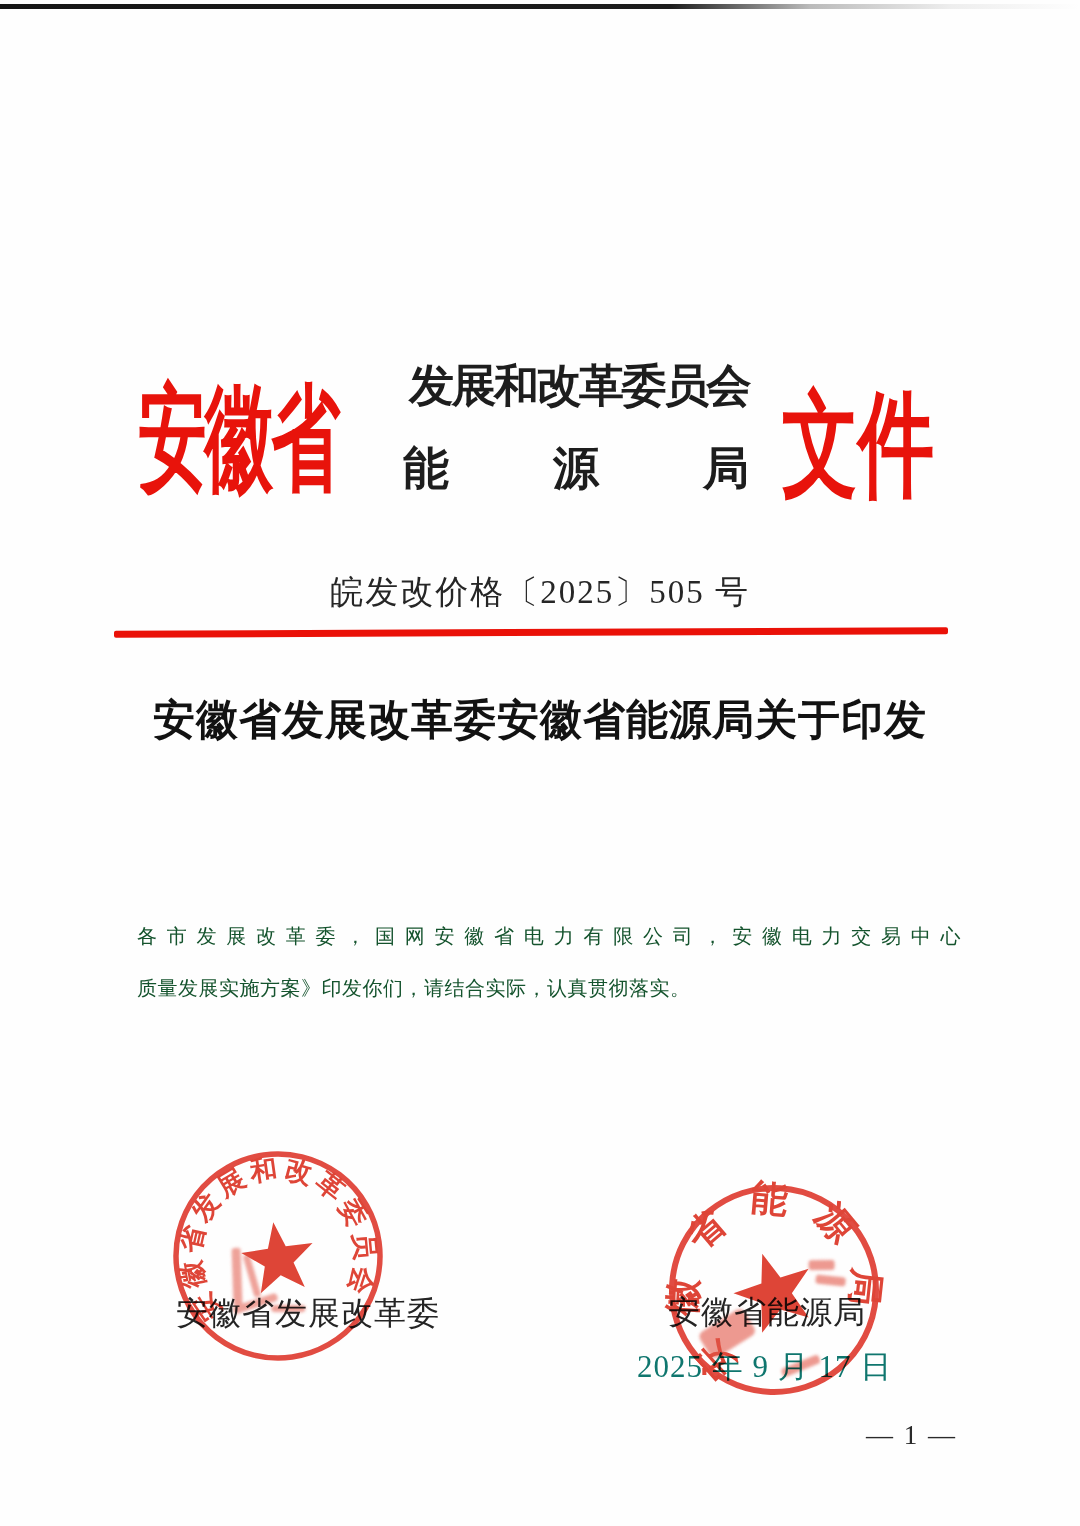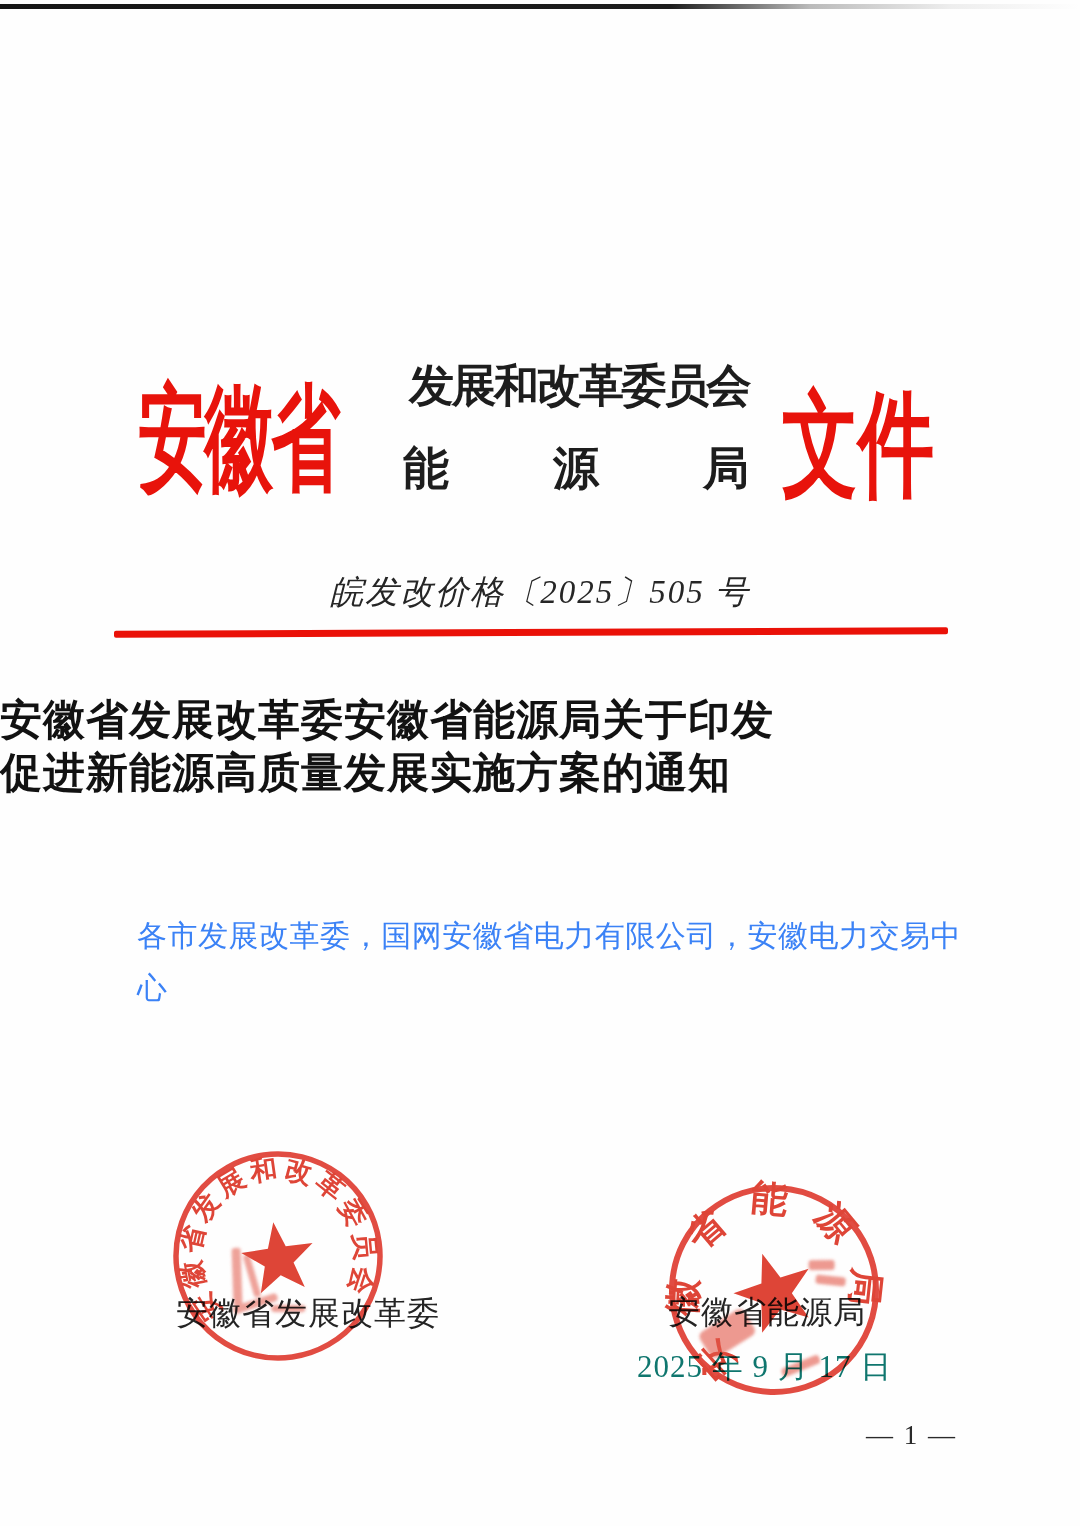--- a/index.html
+++ b/index.html
@@ -24,29 +24,29 @@
     font-family:"Liberation Sans", sans-serif;}
   .hdr-org1{font-size:45px;line-height:46px;font-weight:700;letter-spacing:-2.5px;white-space:nowrap;text-align:right;}
   .hdr-org2{display:flex;justify-content:space-between;font-size:46px;line-height:46px;font-weight:700;margin-top:36px;}
   .hdr-type{
     position:absolute;left:782px;top:388px;
     font-size:115px;line-height:115px;font-weight:700;color:#e8130b;white-space:nowrap;
     transform:scaleX(.66);transform-origin:0 0;
   }
   
   .doc-number{position:absolute;top:570px;left:0;width:100%;text-align:center;
-    font-size:33px;letter-spacing:2px;color:#262626;font-style:italic;}
+    font-size:33px;letter-spacing:2px;color:#262626;}
   .red-rule{position:absolute;left:114px;top:629px;width:834px;height:7px;
     background:#ea1108;transform:rotate(-0.25deg);border-radius:2px;}
   
-  .title{position:absolute;top:694px;left:0;width:100%;text-align:left;
+  .title{position:absolute;top:694px;left:0;width:100%;text-align:center;
     font-weight:700;color:#121212;font-size:42px;line-height:53px;letter-spacing:1px;}
   
   .body-text{position:absolute;left:137px;top:910px;width:824px;
-    font-size:30px;line-height:52px;color:#3b82f6;letter-spacing:.5px;}
+    font-size:20px;line-height:52px;color:#14532d;letter-spacing:.5px;}
   .body-text .just{text-align:justify;text-align-last:justify;}
   .body-text .indent{text-indent:62px;}
   
   .sign-name{position:absolute;font-size:32px;letter-spacing:1px;color:#242424;white-space:nowrap;}
   .sign-left-name{left:176px;top:1292px;}
   .sign-right-name{left:668px;top:1291px;}
   .sign-date{position:absolute;left:637px;top:1346px;font-size:31px;letter-spacing:1px;color:#0f766e;white-space:nowrap;}
   .page-num{position:absolute;left:866px;top:1420px;font-size:27px;letter-spacing:2px;color:#2a2a2a;white-space:nowrap;}
   .seal{position:absolute;width:220px;height:220px;mix-blend-mode:multiply;opacity:.92;}
   .seal-left{left:168px;top:1146px;transform:rotate(-8deg);}
@@ -70,25 +70,25 @@
     </div>
   </div>
 
   <div class="hdr-type">文件</div>
 
   <div class="doc-number">皖发改价格〔2025〕505 号</div>
   <div class="red-rule"></div>
 
   <div class="title">
     <div>安徽省发展改革委安徽省能源局关于印发</div>
-    <div>促进新能源高质量发展实施方案的通知</div>
   </div>
 
   <div class="body-text">
     <div class="just">各市发展改革委，国网安徽省电力有限公司，安徽电力交易中心</div>
+    <div>质量发展实施方案》印发你们，请结合实际，认真贯彻落实。</div>
   </div>
 
   <div class="sign-name sign-left-name">安徽省发展改革委</div>
   <div class="sign-name sign-right-name">安徽省能源局</div>
   <div class="sign-date">2025 年 9 月 17 日</div>
   <div class="page-num">— 1 —</div>
 
   <svg class="seal seal-left" viewBox="0 0 220 220" xmlns="http://www.w3.org/2000/svg">
     <defs>
       <filter id="blurL" x="-30%" y="-30%" width="160%" height="160%">

